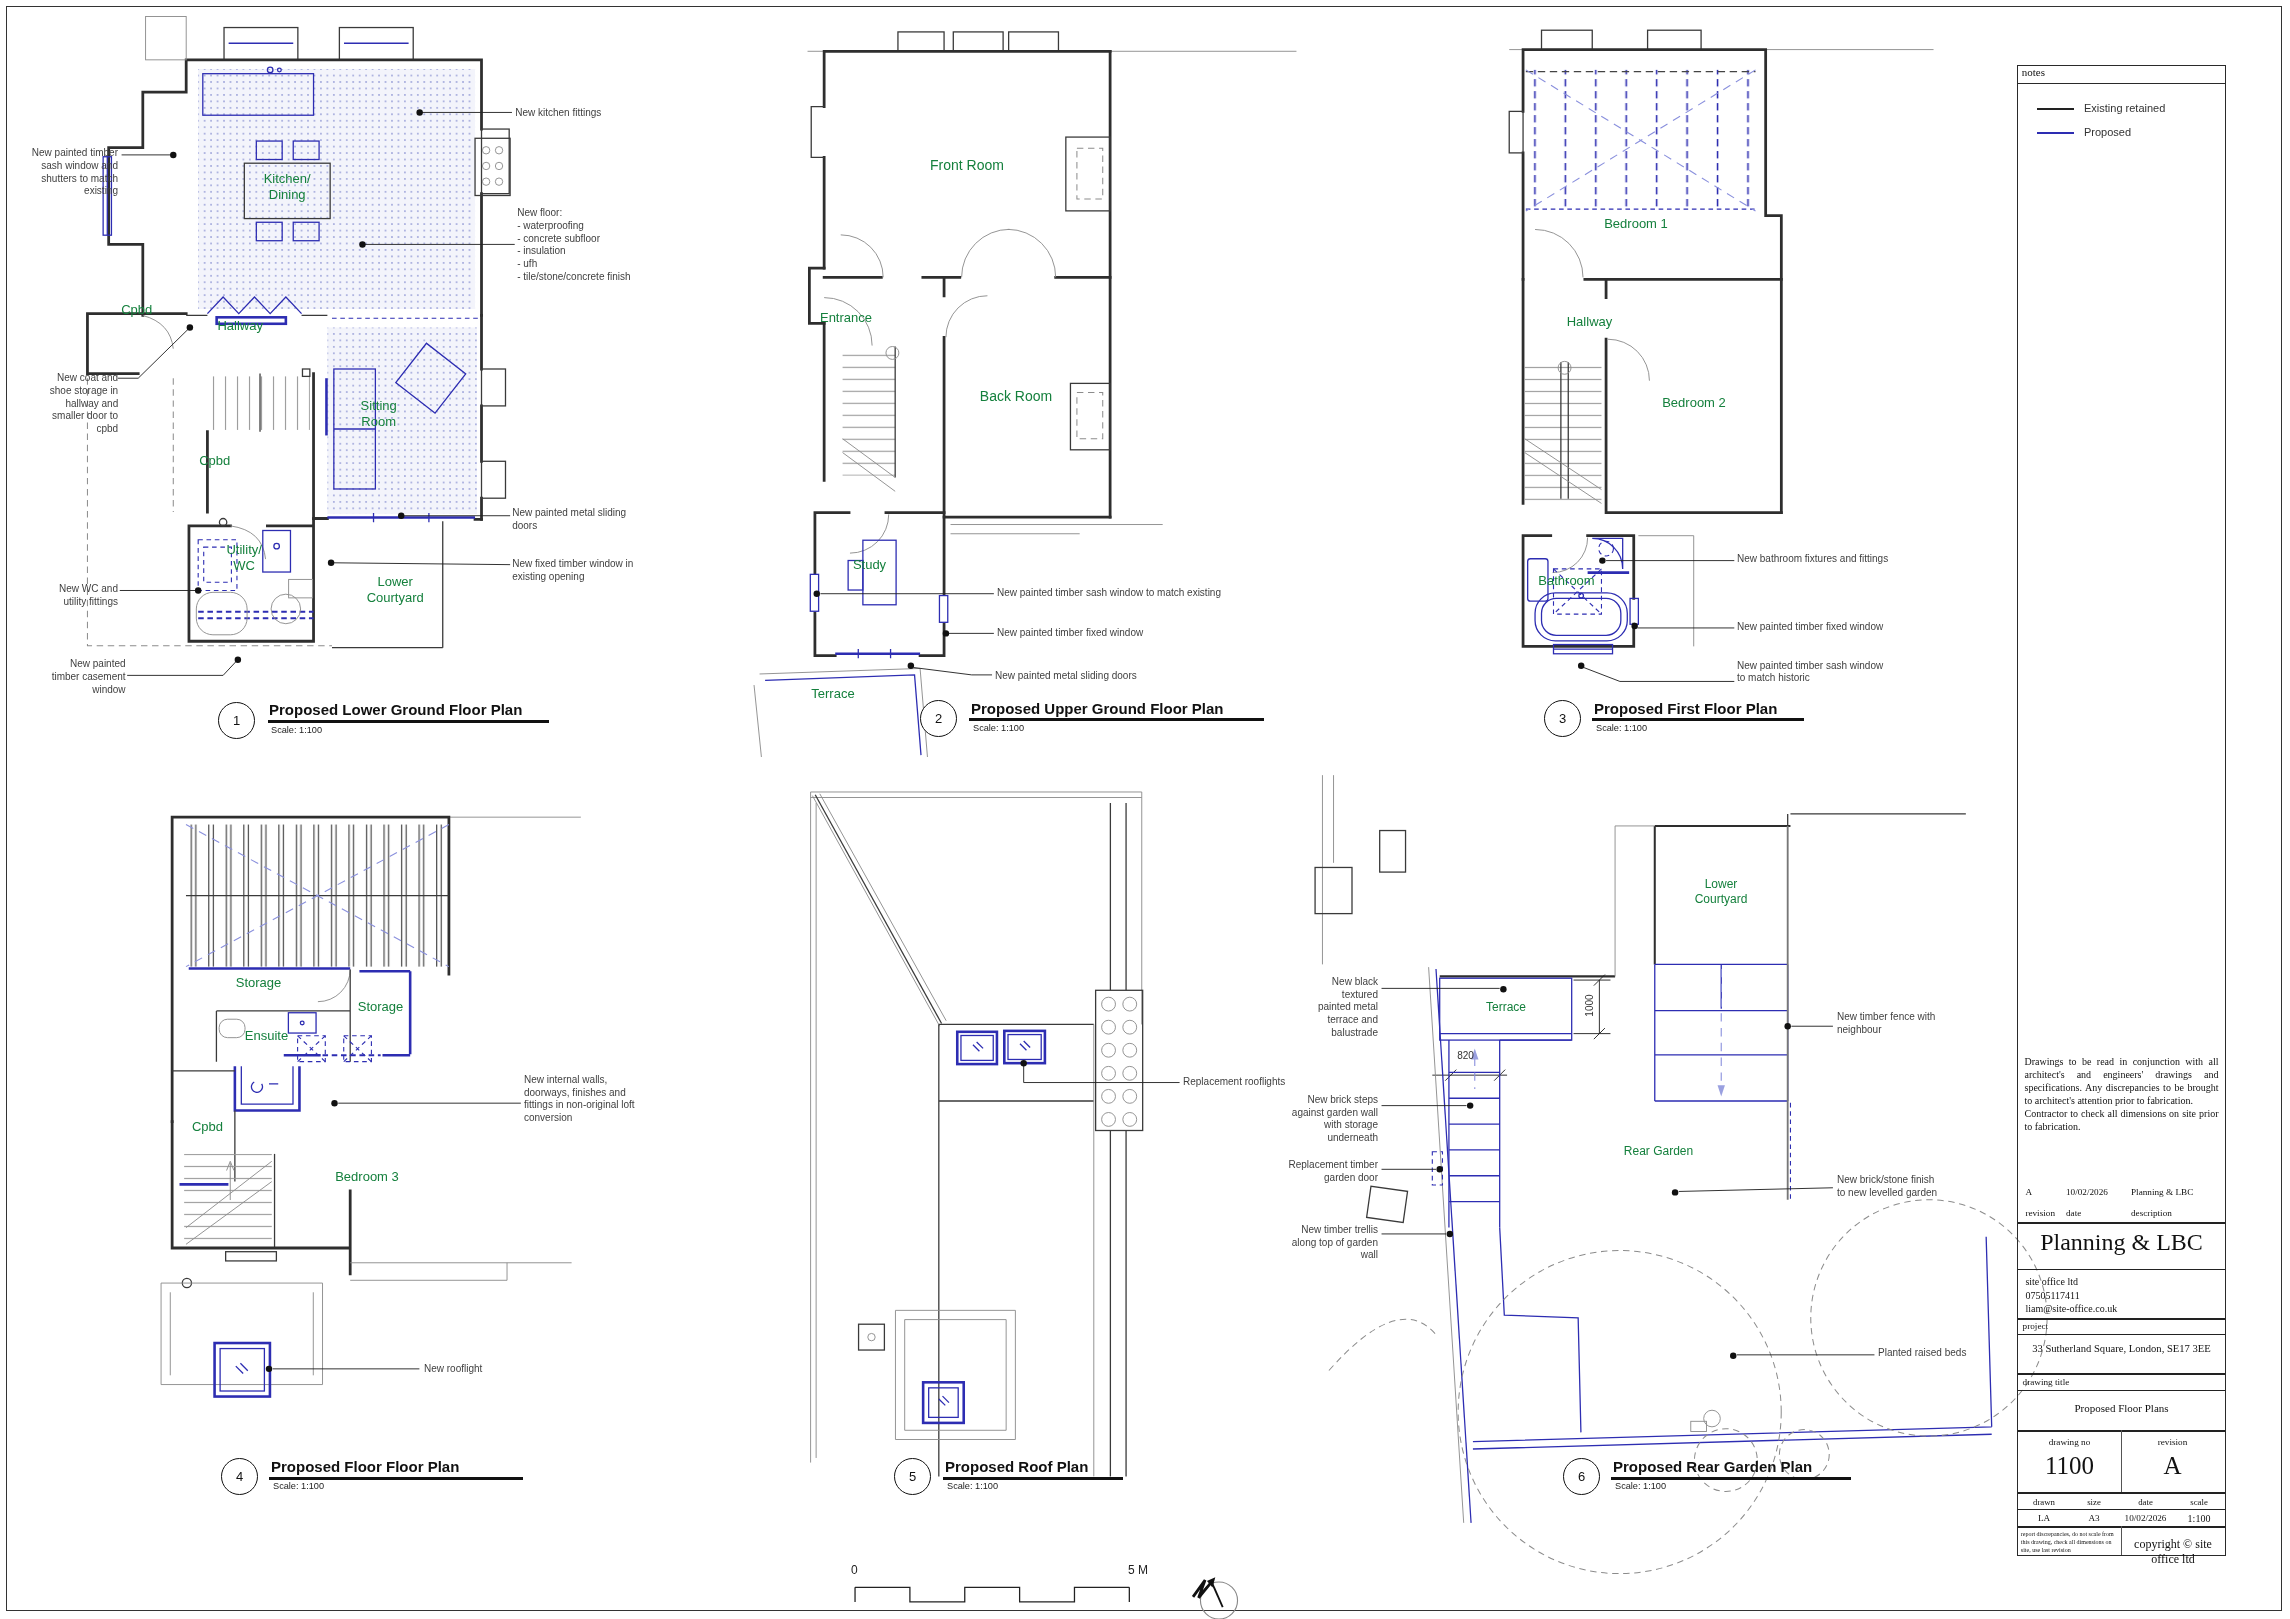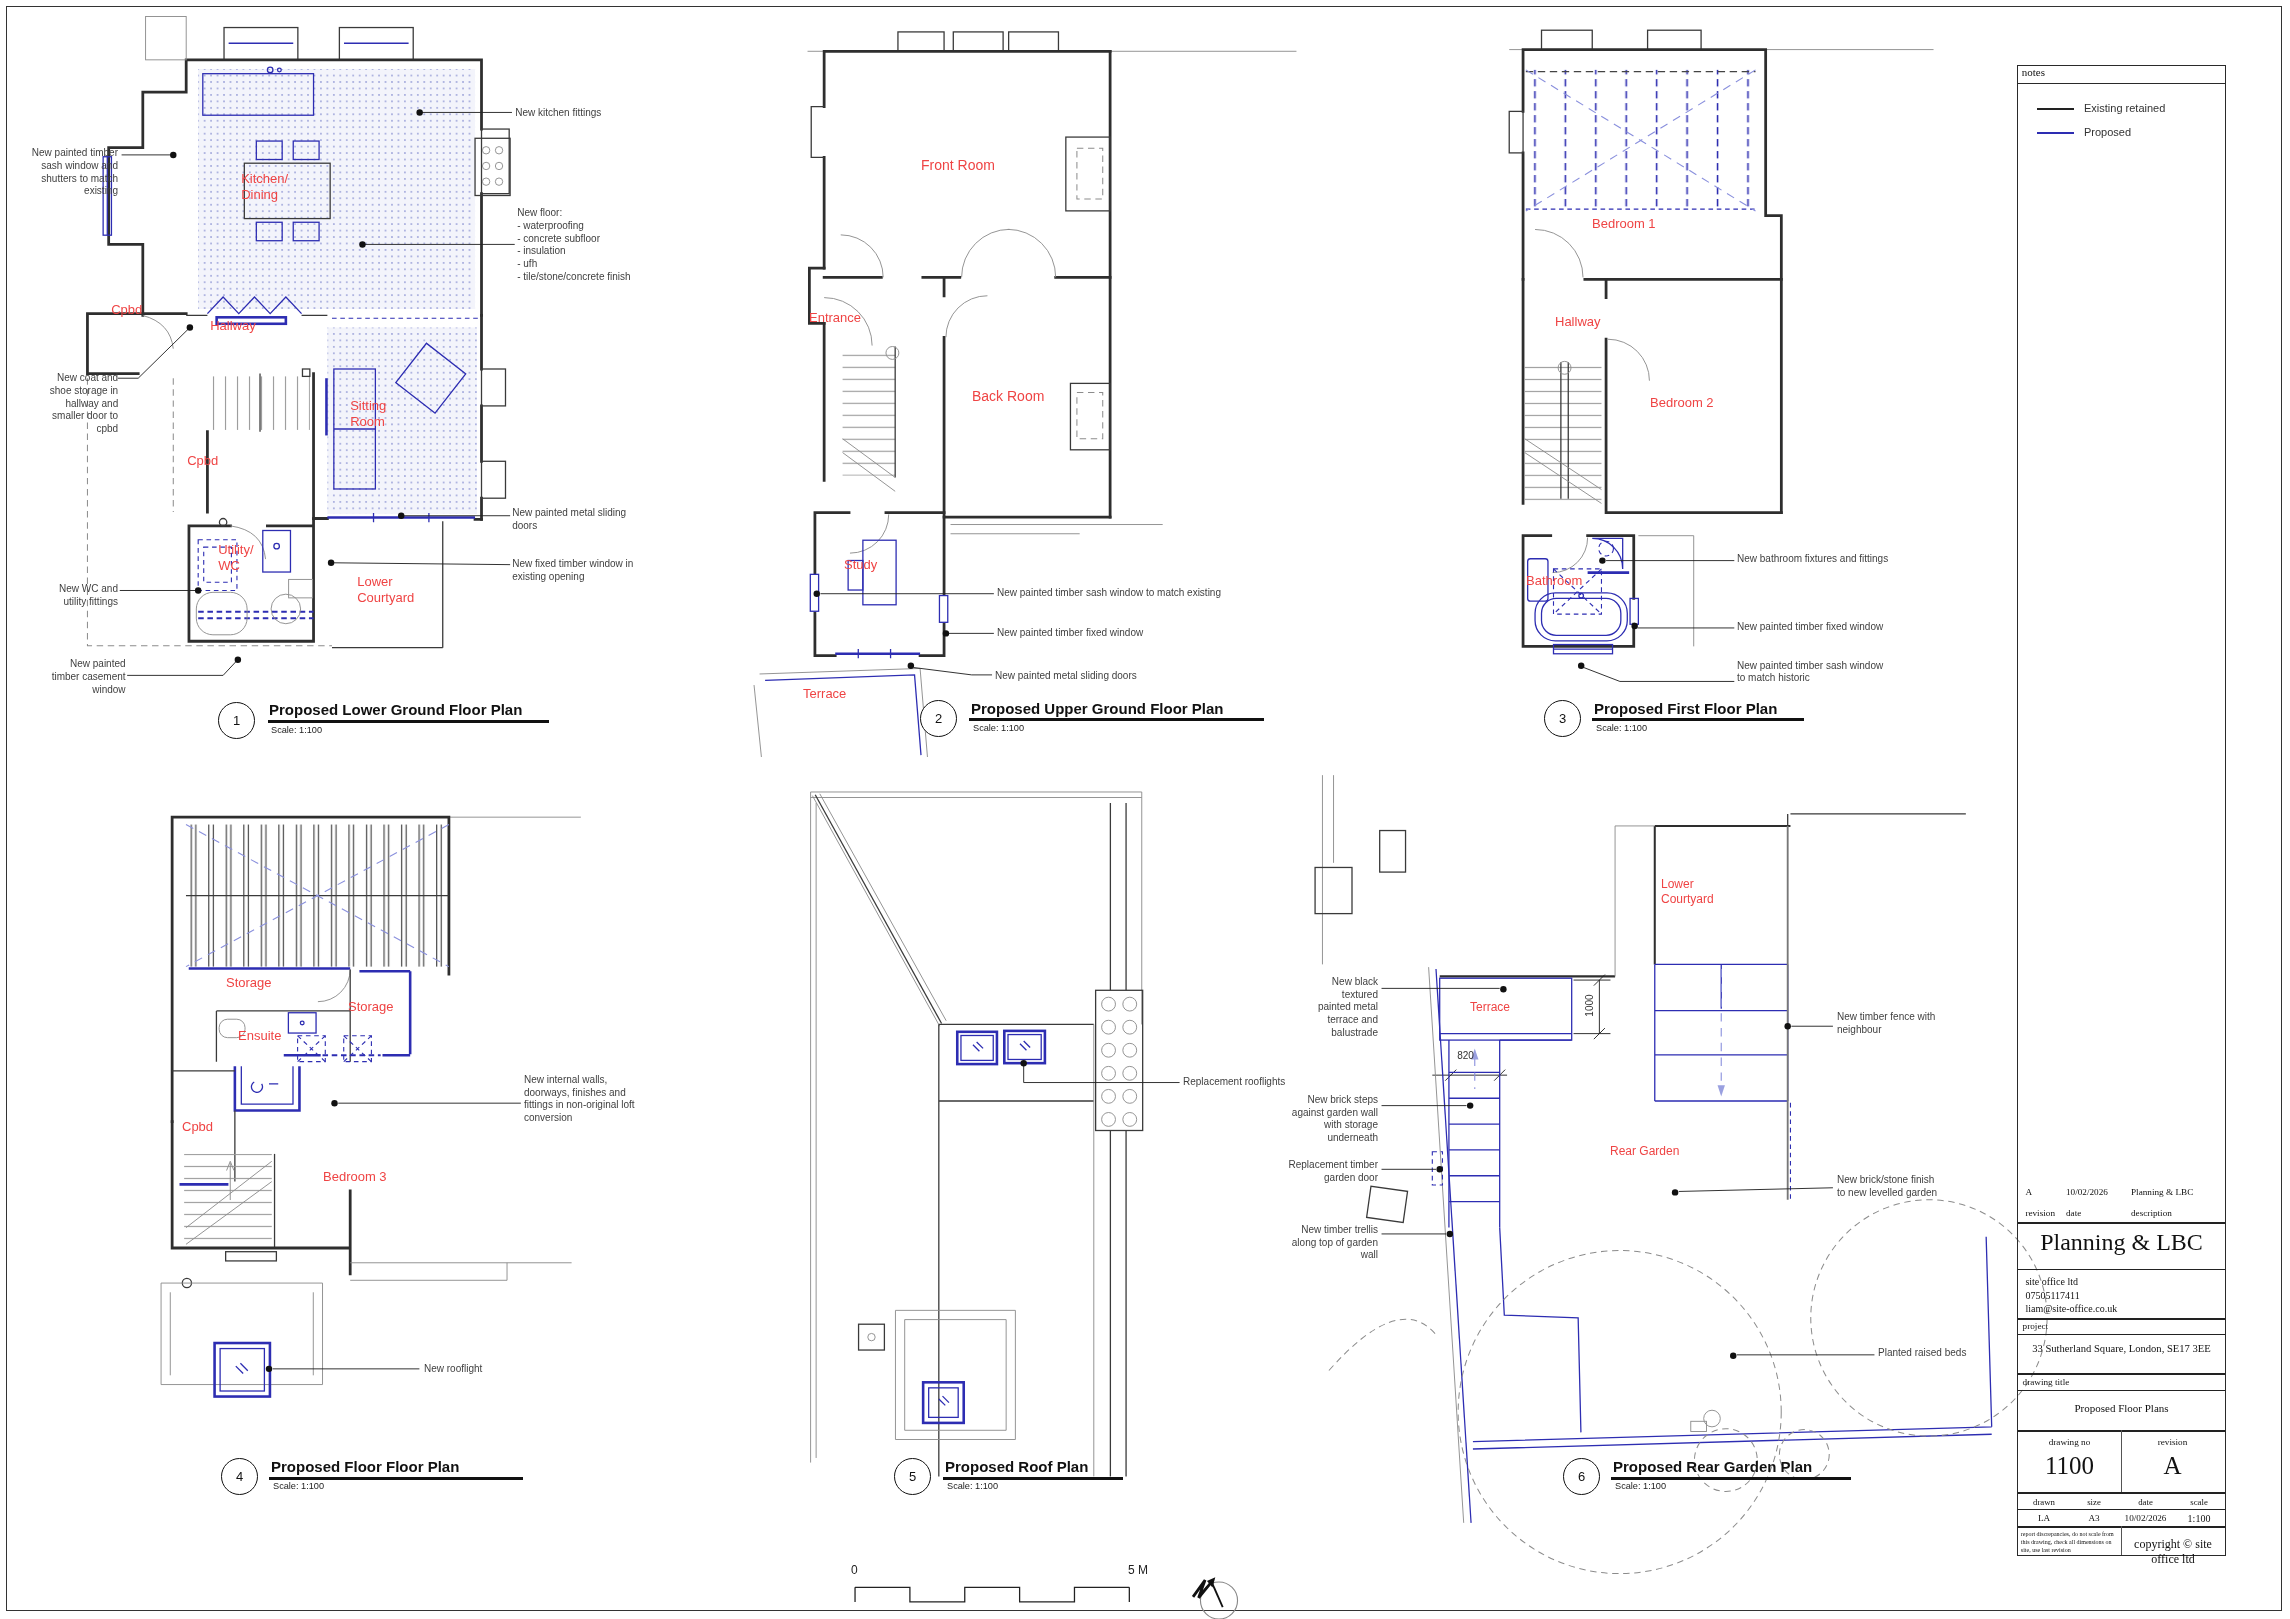--- a/index.html
+++ b/index.html
@@ -19,21 +19,21 @@
   svg .blu{stroke:#2d2db2;stroke-width:1.4;fill:none}
   svg .blu2{stroke:#2d2db2;stroke-width:2.8;fill:none}
   svg .dashb{stroke:#2d2db2;stroke-width:1.2;stroke-dasharray:5 4;fill:none}
   svg .dashb2{stroke:#2d2db2;stroke-width:2.2;stroke-dasharray:6 4;fill:none}
   svg .dashlb{stroke:#8a90dd;stroke-width:1.2;stroke-dasharray:9 7;fill:none}
   svg .lead{stroke:#222;stroke-width:1;fill:none}
   svg .dot{fill:#111;stroke:none}
   
   .ann{position:absolute;font-size:10px;line-height:1.27;color:#3f3f3f;white-space:pre;}
   .annr{text-align:right;}
-  .rlabel{position:absolute;font-size:13px;line-height:1.25;color:#ef4444;white-space:pre;}
+  .rlabel{position:absolute;font-size:13px;line-height:1.25;color:#15803d;white-space:pre;text-align:center;}
   .dim{position:absolute;font-size:10px;color:#333;text-align:center;}
   .pt-circle{position:absolute;width:35px;height:35px;border:1.8px solid #111;border-radius:50%;text-align:center;line-height:35px;font-size:13px;color:#111;background:#fff;}
   .pt-title{position:absolute;font-size:15px;color:#111;white-space:nowrap;font-weight:bold;}
   .pt-line{position:absolute;height:2.8px;background:#111;}
   .pt-scale{position:absolute;font-size:9.2px;color:#222;white-space:nowrap;}
   
   .rcol{position:absolute;left:2017px;top:65px;width:207px;height:1489px;border:0.9px solid #2a2a2a;font-family:"Liberation Serif",serif;color:#111;}
   .rcol .hline{position:absolute;left:0;width:207px;background:#222;}
   .tb-small{font-size:9.2px;}
   .tb-cell{position:absolute;text-align:center;}
@@ -509,20 +509,22 @@
   <path d="M34,14 L46,41" stroke="#111" stroke-width="2" fill="none"></path>
 </svg>
 
 <div class="rcol">
   <div class="abs" style="left:0;top:0;width:207px;height:17.5px;border-bottom:0.9px solid #2a2a2a;font-size:11px;padding-left:3.7px;box-sizing:border-box">notes</div>
   <div class="abs" style="left:18.5px;top:42px;width:37px;height:1.8px;background:#222"></div>
   <div class="abs" style="left:66px;top:36px;font-family:'Liberation Sans',sans-serif;font-size:11px;color:#333">Existing retained</div>
   <div class="abs" style="left:18.5px;top:66px;width:37px;height:1.8px;background:#2d2db2"></div>
   <div class="abs" style="left:66px;top:60px;font-family:'Liberation Sans',sans-serif;font-size:11px;color:#333">Proposed</div>
 
+  <div class="abs" style="left:6.5px;top:989px;width:194px;font-size:10px;line-height:1.3;text-align:justify;white-space:pre-line">Drawings to be read in conjunction with all architect's and engineers' drawings and specifications. Any discrepancies to be brought to architect's attention prior to fabrication.
+Contractor to check all dimensions on site prior to fabrication.</div>
 
   <div class="abs tb-small" style="left:7.4px;top:1121px">A</div>
   <div class="abs tb-small" style="left:48px;top:1121px">10/02/2026</div>
   <div class="abs tb-small" style="left:113px;top:1121px">Planning &amp; LBC</div>
   <div class="abs tb-small" style="left:7.4px;top:1142px">revision</div>
   <div class="abs tb-small" style="left:48px;top:1142px">date</div>
   <div class="abs tb-small" style="left:113px;top:1142px">description</div>
   <div class="hline" style="top:1156px;height:1.8px"></div>
 
   <div class="abs" style="left:0;top:1163px;width:207px;text-align:center;font-size:24px">Planning &amp; LBC</div>

